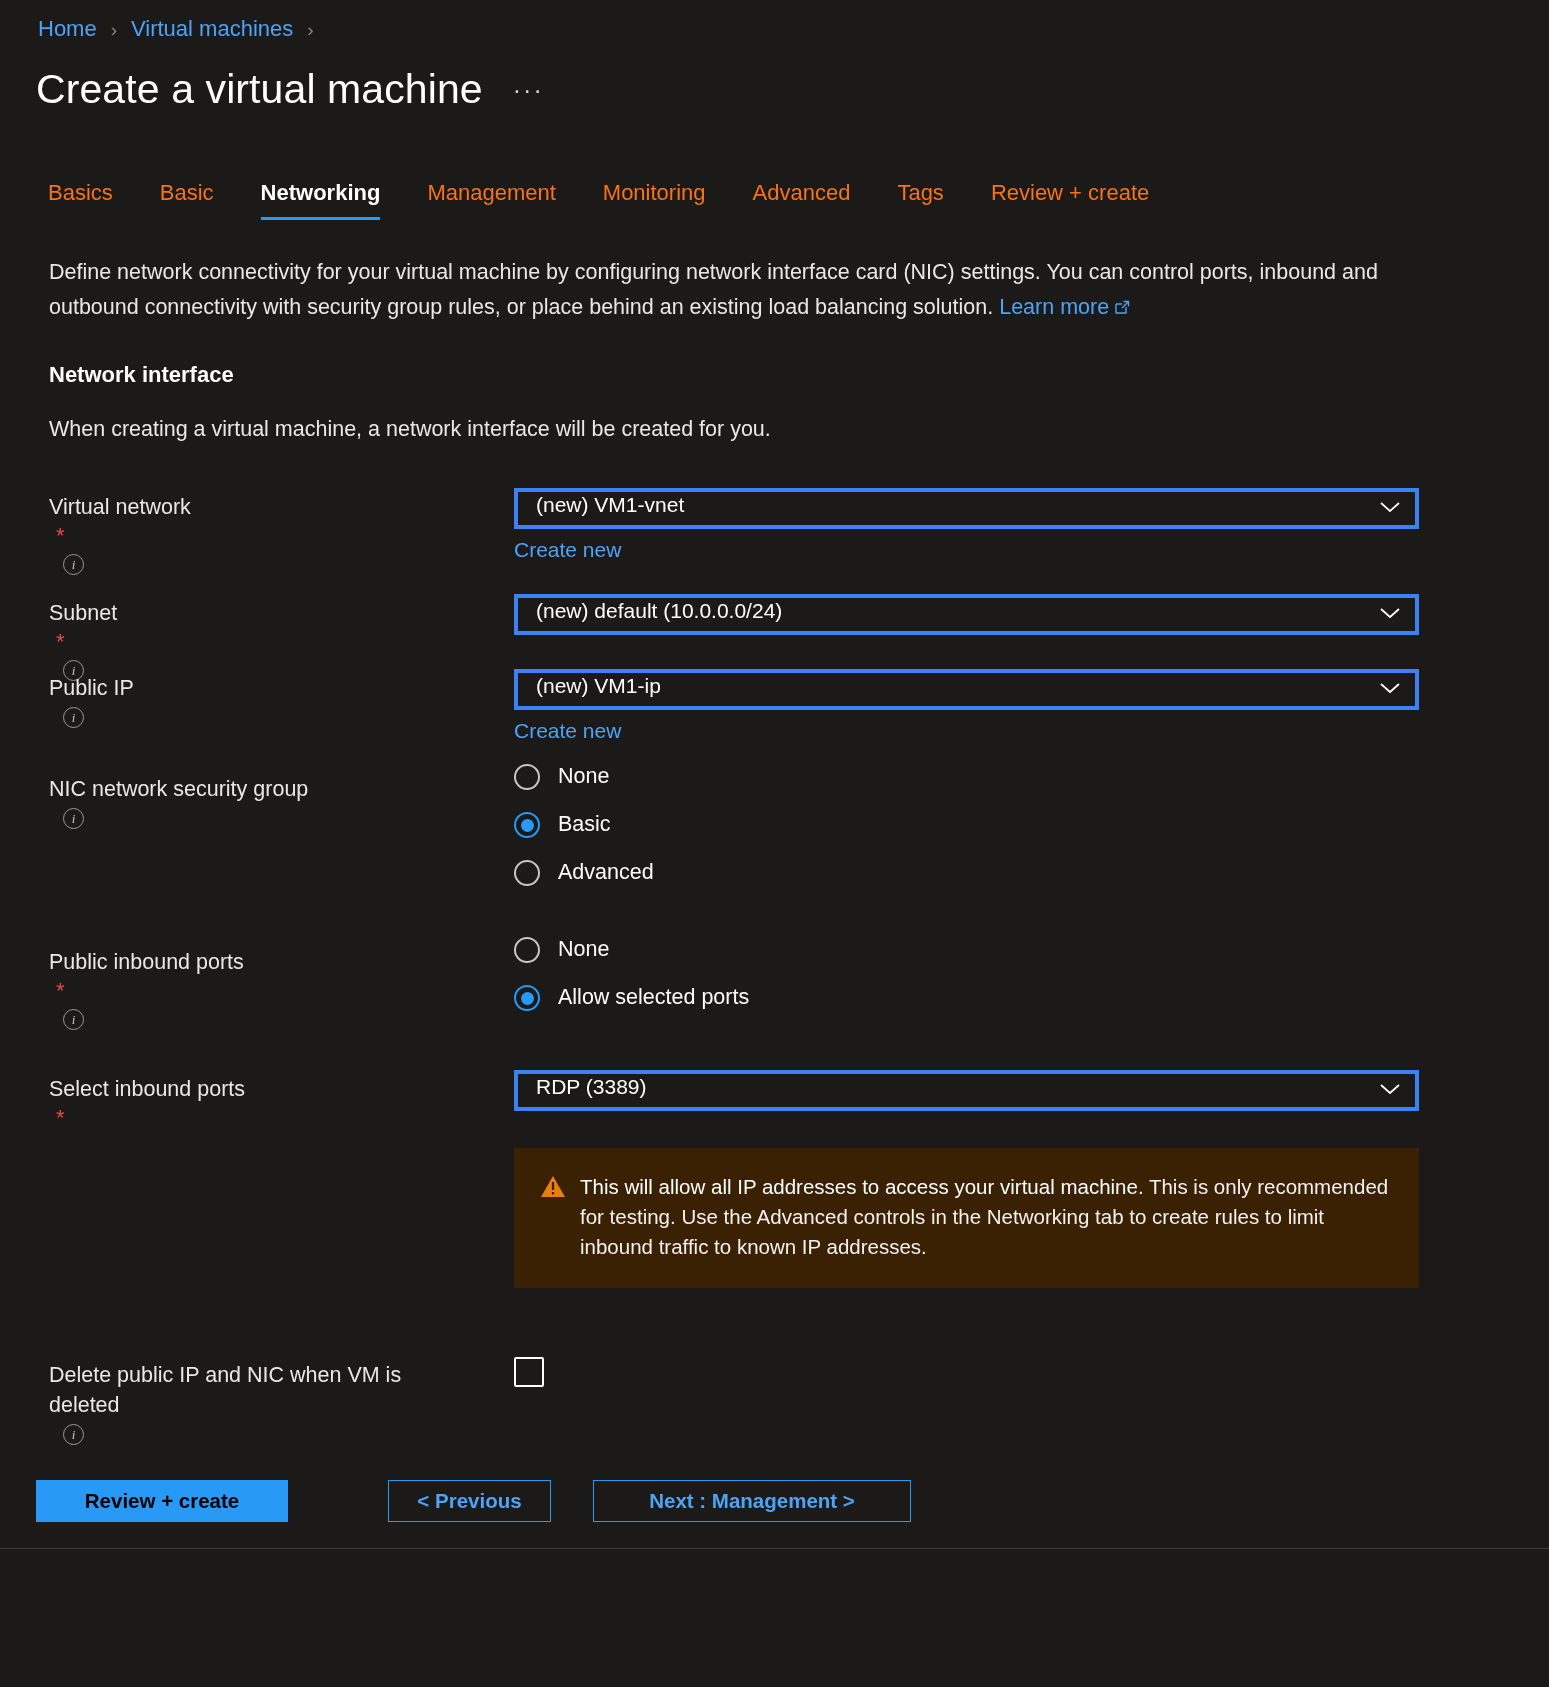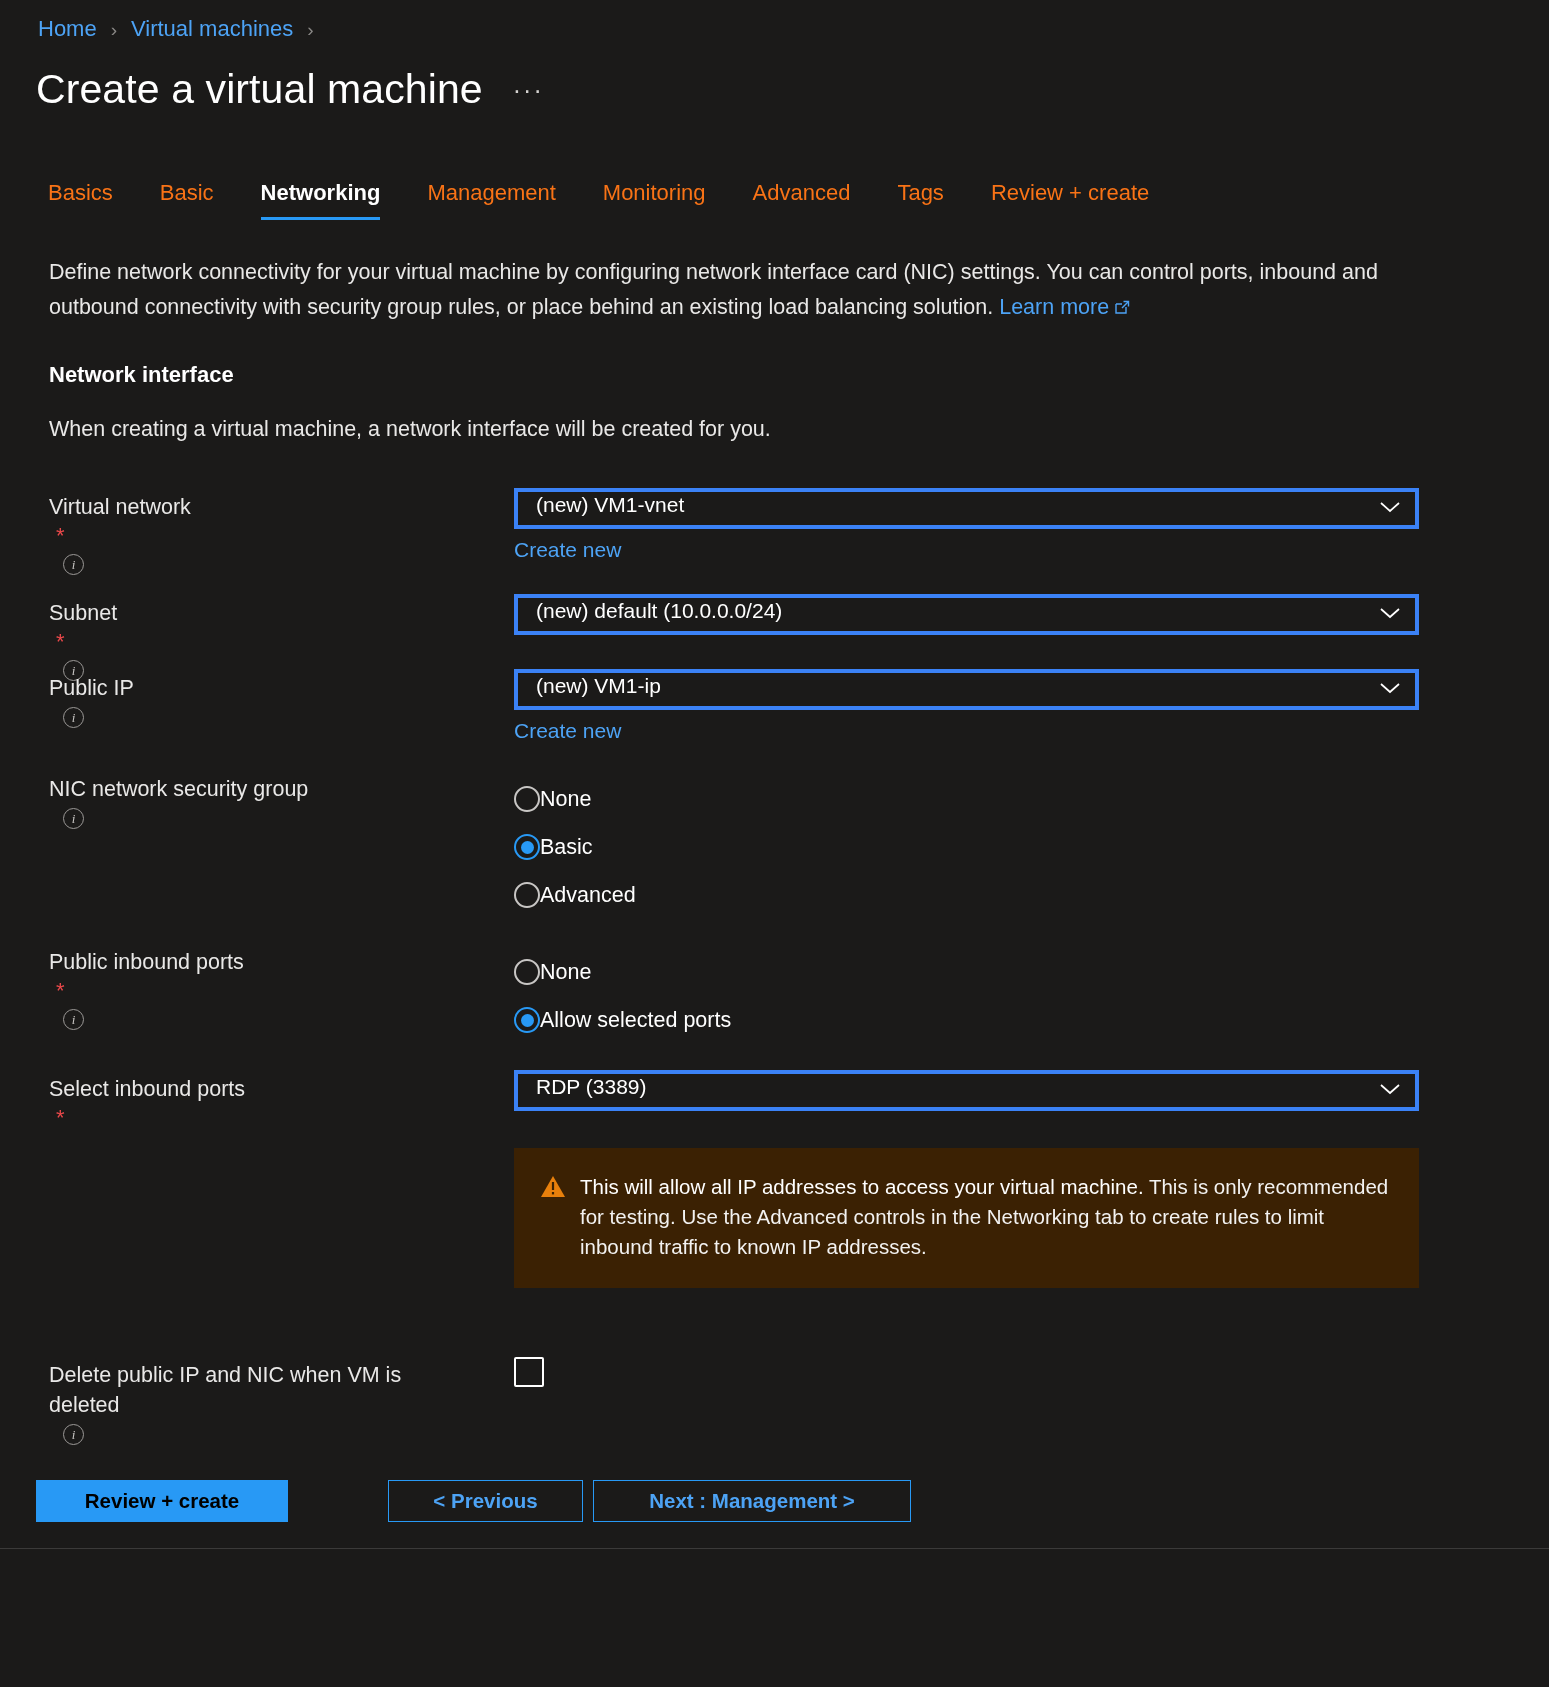--- a/index.html
+++ b/index.html
@@ -107,21 +107,21 @@
   .chev { width: 22px; height: 12px; flex: none; }
 
   .create-new {
     display: inline-block; margin-top: 9px;
     font-size: 21px; color: #4da3f5; cursor: pointer;
   }
 
   
   .radio-group { display: flex; flex-direction: column; }
   .radio-item {
-    display: flex; align-items: flex-end; gap: 0;
+    display: flex; align-items: flex-start; gap: 18px;
     height: 48px; cursor: pointer;
   }
   .radio {
     width: 26px; height: 26px; border-radius: 50%;
     border: 2px solid #c8c6c4; background: transparent; flex: none;
     display: flex; align-items: center; justify-content: center;
   }
   .radio.checked { border-color: #2899f5; }
   .radio.checked::after {
     content: ""; width: 13px; height: 13px; border-radius: 50%;
@@ -162,21 +162,21 @@
     font-size: 20.5px; cursor: pointer; white-space: nowrap;
   }
   .btn-primary {
     left: 36px; top: 1480px; width: 252px;
     background: #2899f5; color: #000000; font-weight: bold;
   }
   .btn-outline {
     background: transparent; border: 1px solid #2899f5; color: #4da3f5;
     font-weight: bold;
   }
-  .btn-prev { left: 388px; top: 1480px; width: 195px; }
+  .btn-prev { left: 388px; top: 1480px; width: 163px; }
   .btn-next { left: 593px; top: 1480px; width: 318px; }
 </style>
 </head>
 <body>
 
 <div class="page">
 
   <div class="breadcrumb">
     <span class="crumb-link">Home</span>
     <span class="crumb-sep">›</span>

